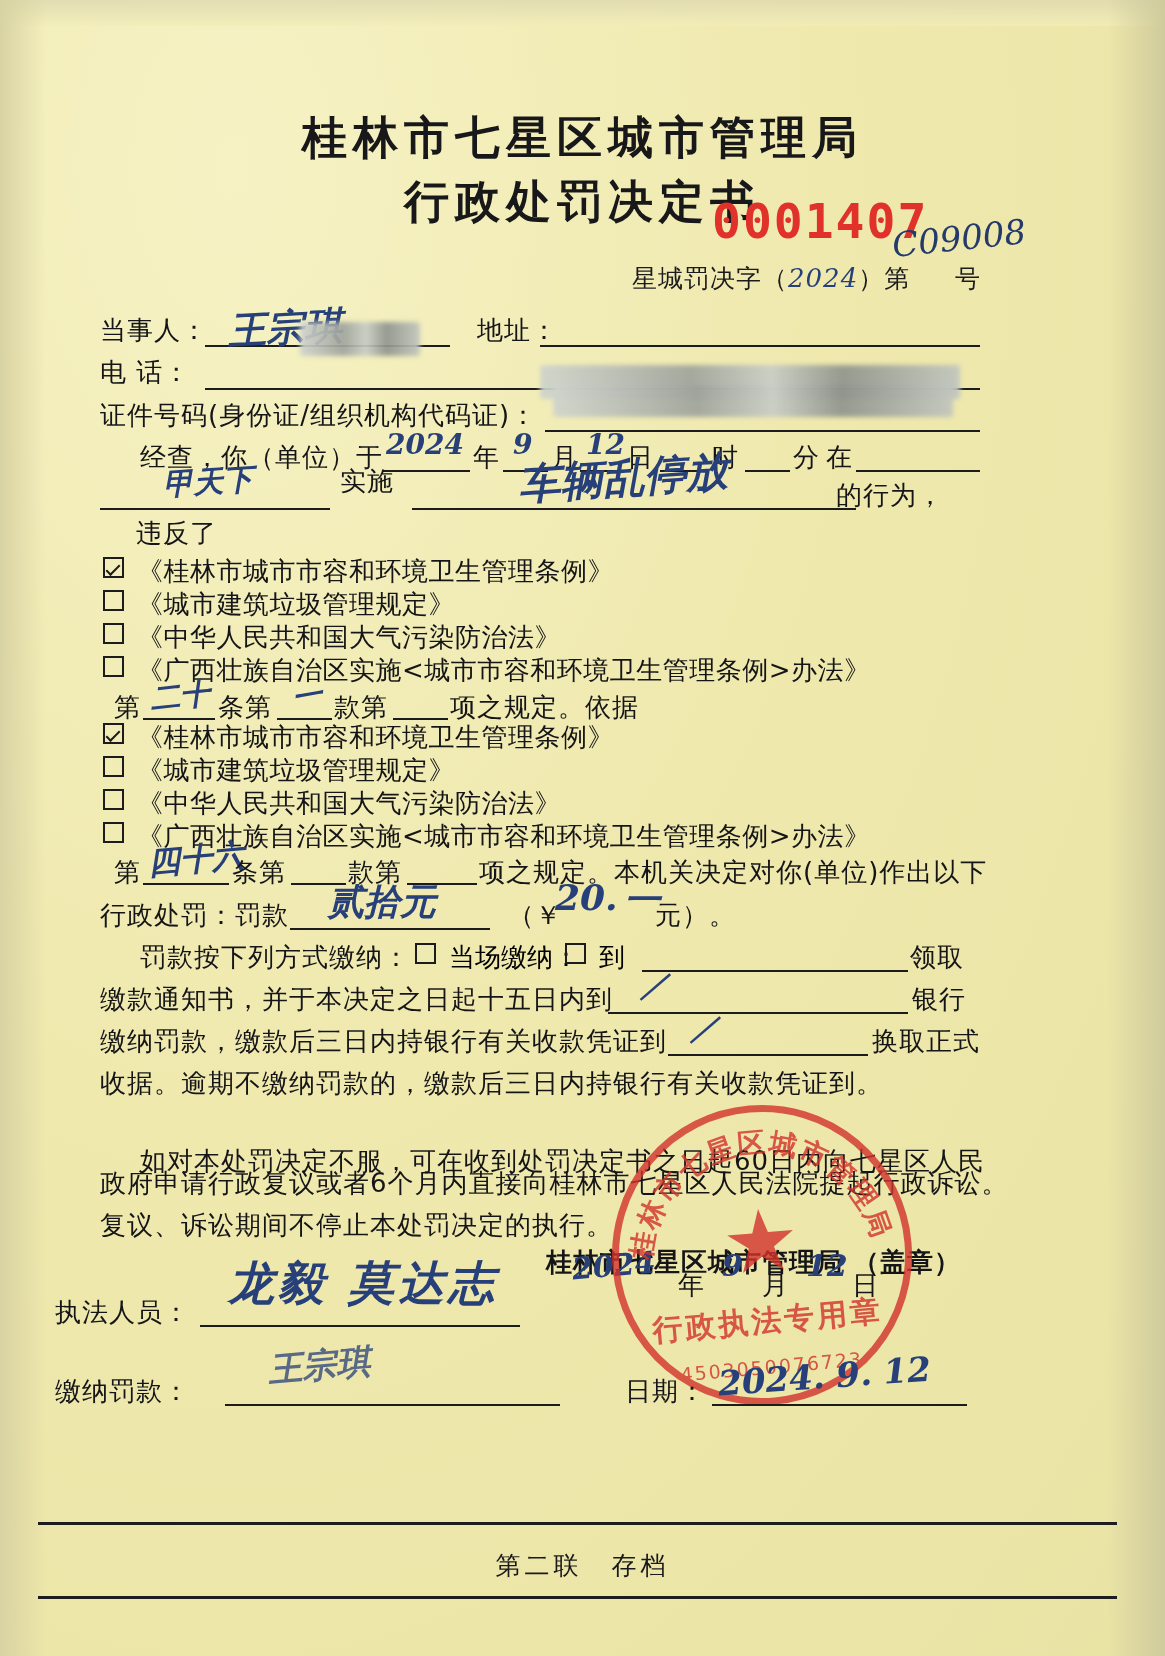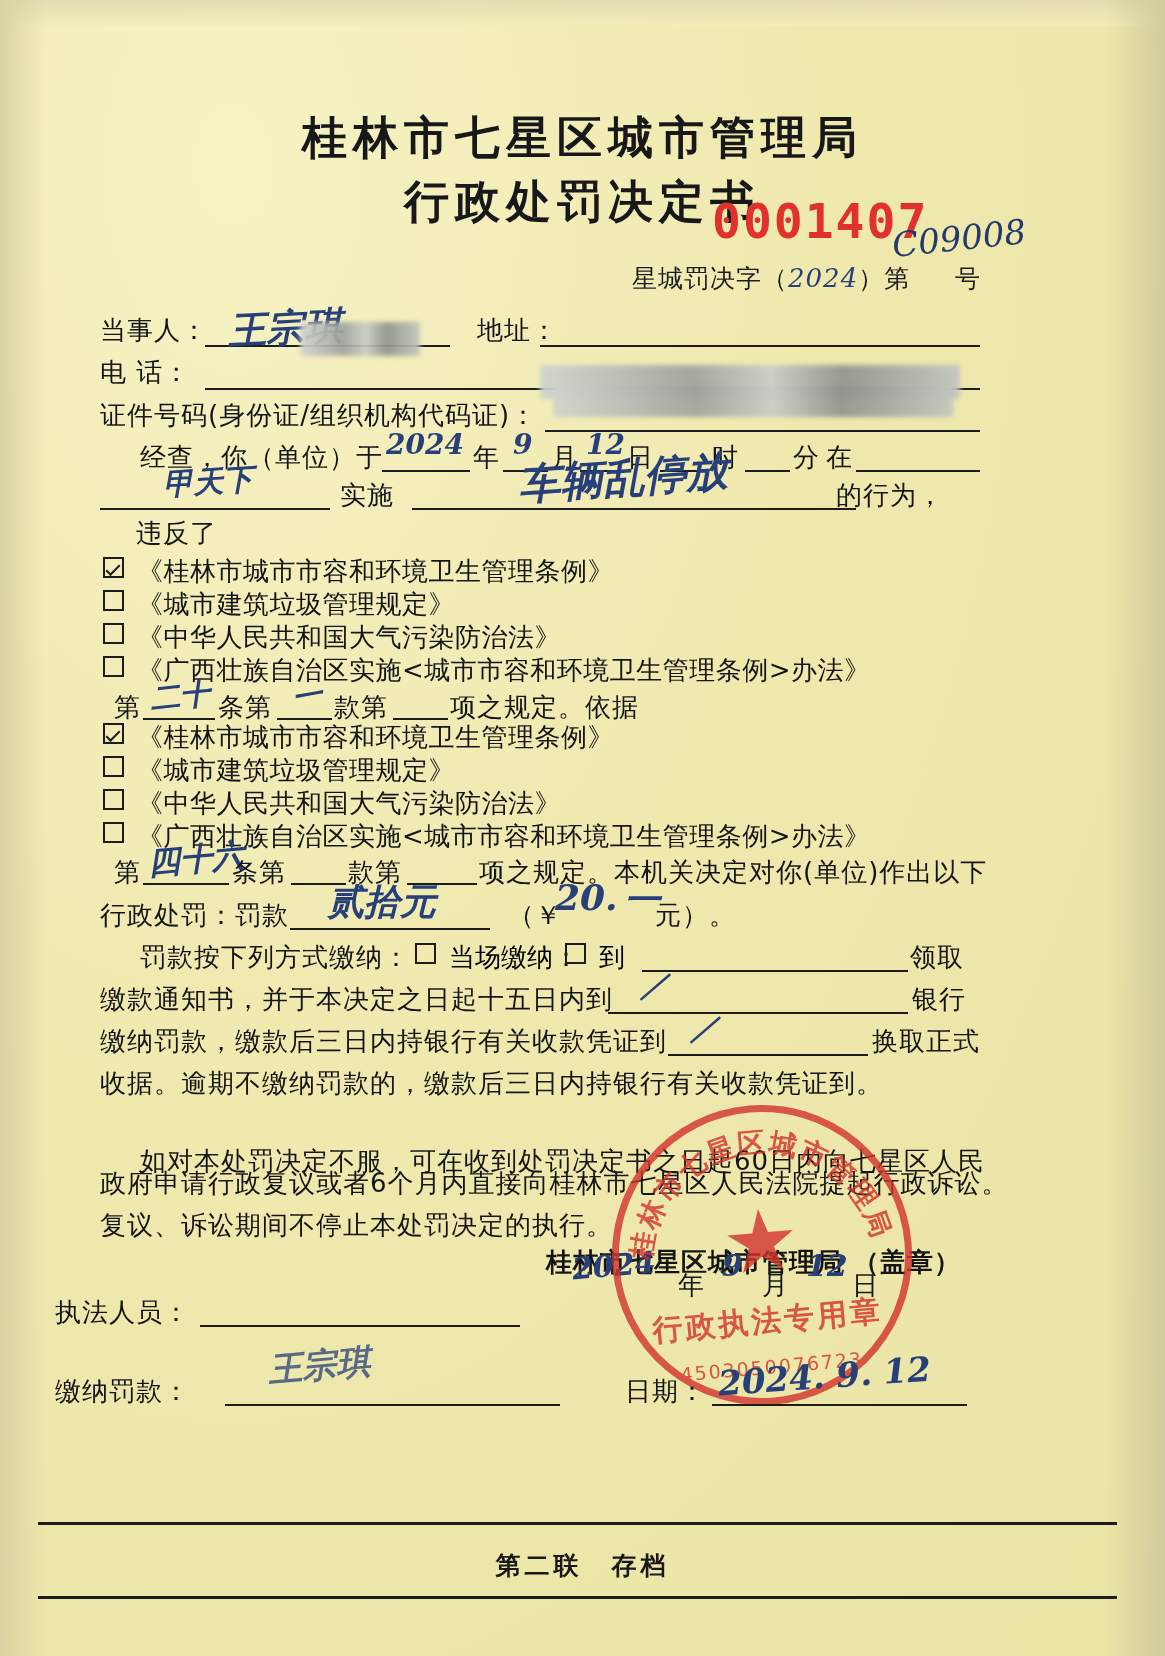--- a/index.html
+++ b/index.html
@@ -114,21 +114,21 @@
     position:absolute;left:0;right:0;bottom:20px;text-align:center;
     color:#d2322c;font-size:19px;letter-spacing:2px;
   }
   .seal svg text{fill:#d2322c;font-size:29px;font-weight:bold;letter-spacing:2px;
     font-family:"DejaVu Sans","Liberation Sans",sans-serif;}
 
   
   .rule{position:absolute;left:38px;right:48px;border-top:3px solid #1d1d1f;}
   .footer{
     position:absolute;left:0;right:0;text-align:center;font-size:25px;
-    font-weight:bold;color:#19191b;letter-spacing:4px;
+    font-weight:normal;color:#19191b;letter-spacing:4px;
   }
 </style>
 </head>
 <body>
 
 <div id="paper">
   <div class="edge-l"></div>
   <div class="edge-r"></div>
 </div>
 
@@ -171,21 +171,21 @@
   <div class="row" style="left:627px;top:440px;">日</div>
   <div class="ln" style="left:660px;top:470px;width:48px;"></div>
   <div class="row" style="left:712px;top:440px;">时</div>
   <div class="ln" style="left:745px;top:470px;width:45px;"></div>
   <div class="row" style="left:793px;top:440px;">分</div>
   <div class="row" style="left:826px;top:440px;">在</div>
   <div class="ln" style="left:856px;top:470px;width:124px;"></div>
 
   <div class="ln" style="left:100px;top:508px;width:230px;"></div>
   <div class="hand" style="left:163px;top:462px;font-size:30px;transform:rotate(-4deg);">甲天下</div>
-  <div class="row" style="left:340px;top:478px;">实施</div>
+  <div class="row" style="left:340px;top:464px;">实施</div>
   <div class="ln" style="left:412px;top:508px;width:444px;"></div>
   <div class="hand" style="left:518px;top:450px;font-size:42px;transform:rotate(-4deg);">车辆乱停放</div>
   <div class="row" style="left:836px;top:478px;">的行为，</div>
 
   <div class="row" style="left:100px;top:516px;margin-left:36px;">违反了</div>
 
   <div class="clause" style="left:103px;top:554px;">
     <span class="cb checked"></span><span>《桂林市城市市容和环境卫生管理条例》</span>
   </div>
   <div class="clause" style="left:103px;top:587px;">
@@ -284,20 +284,21 @@
     </svg>
     <div class="star">
         <span>★</span>
       </div>
     <div class="bottom-text">行政执法专用章</div>
     <div class="code">4503050076723</div>
   </div>
 
   <div class="row" style="left:55px;top:1295px;">执法人员：</div>
   <div class="ln" style="left:200px;top:1325px;width:320px;"></div>
+  <div class="hand" style="left:228px;top:1253px;font-size:46px;letter-spacing:4px;">龙毅 莫达志</div>
 
   <div class="row" style="left:55px;top:1374px;">缴纳罚款：</div>
   <div class="ln" style="left:225px;top:1404px;width:335px;"></div>
   <div class="hand" style="left:268px;top:1343px;font-size:34px;opacity:.75;transform:rotate(-5deg);">王宗琪</div>
 
   <div class="row" style="left:625px;top:1374px;">日期：</div>
   <div class="ln" style="left:712px;top:1404px;width:255px;"></div>
   <div class="hand" style="left:718px;top:1356px;font-size:34px;transform:rotate(-4deg);">2024. 9. 12</div>
 
   <div class="rule" style="top:1522px;"></div>

